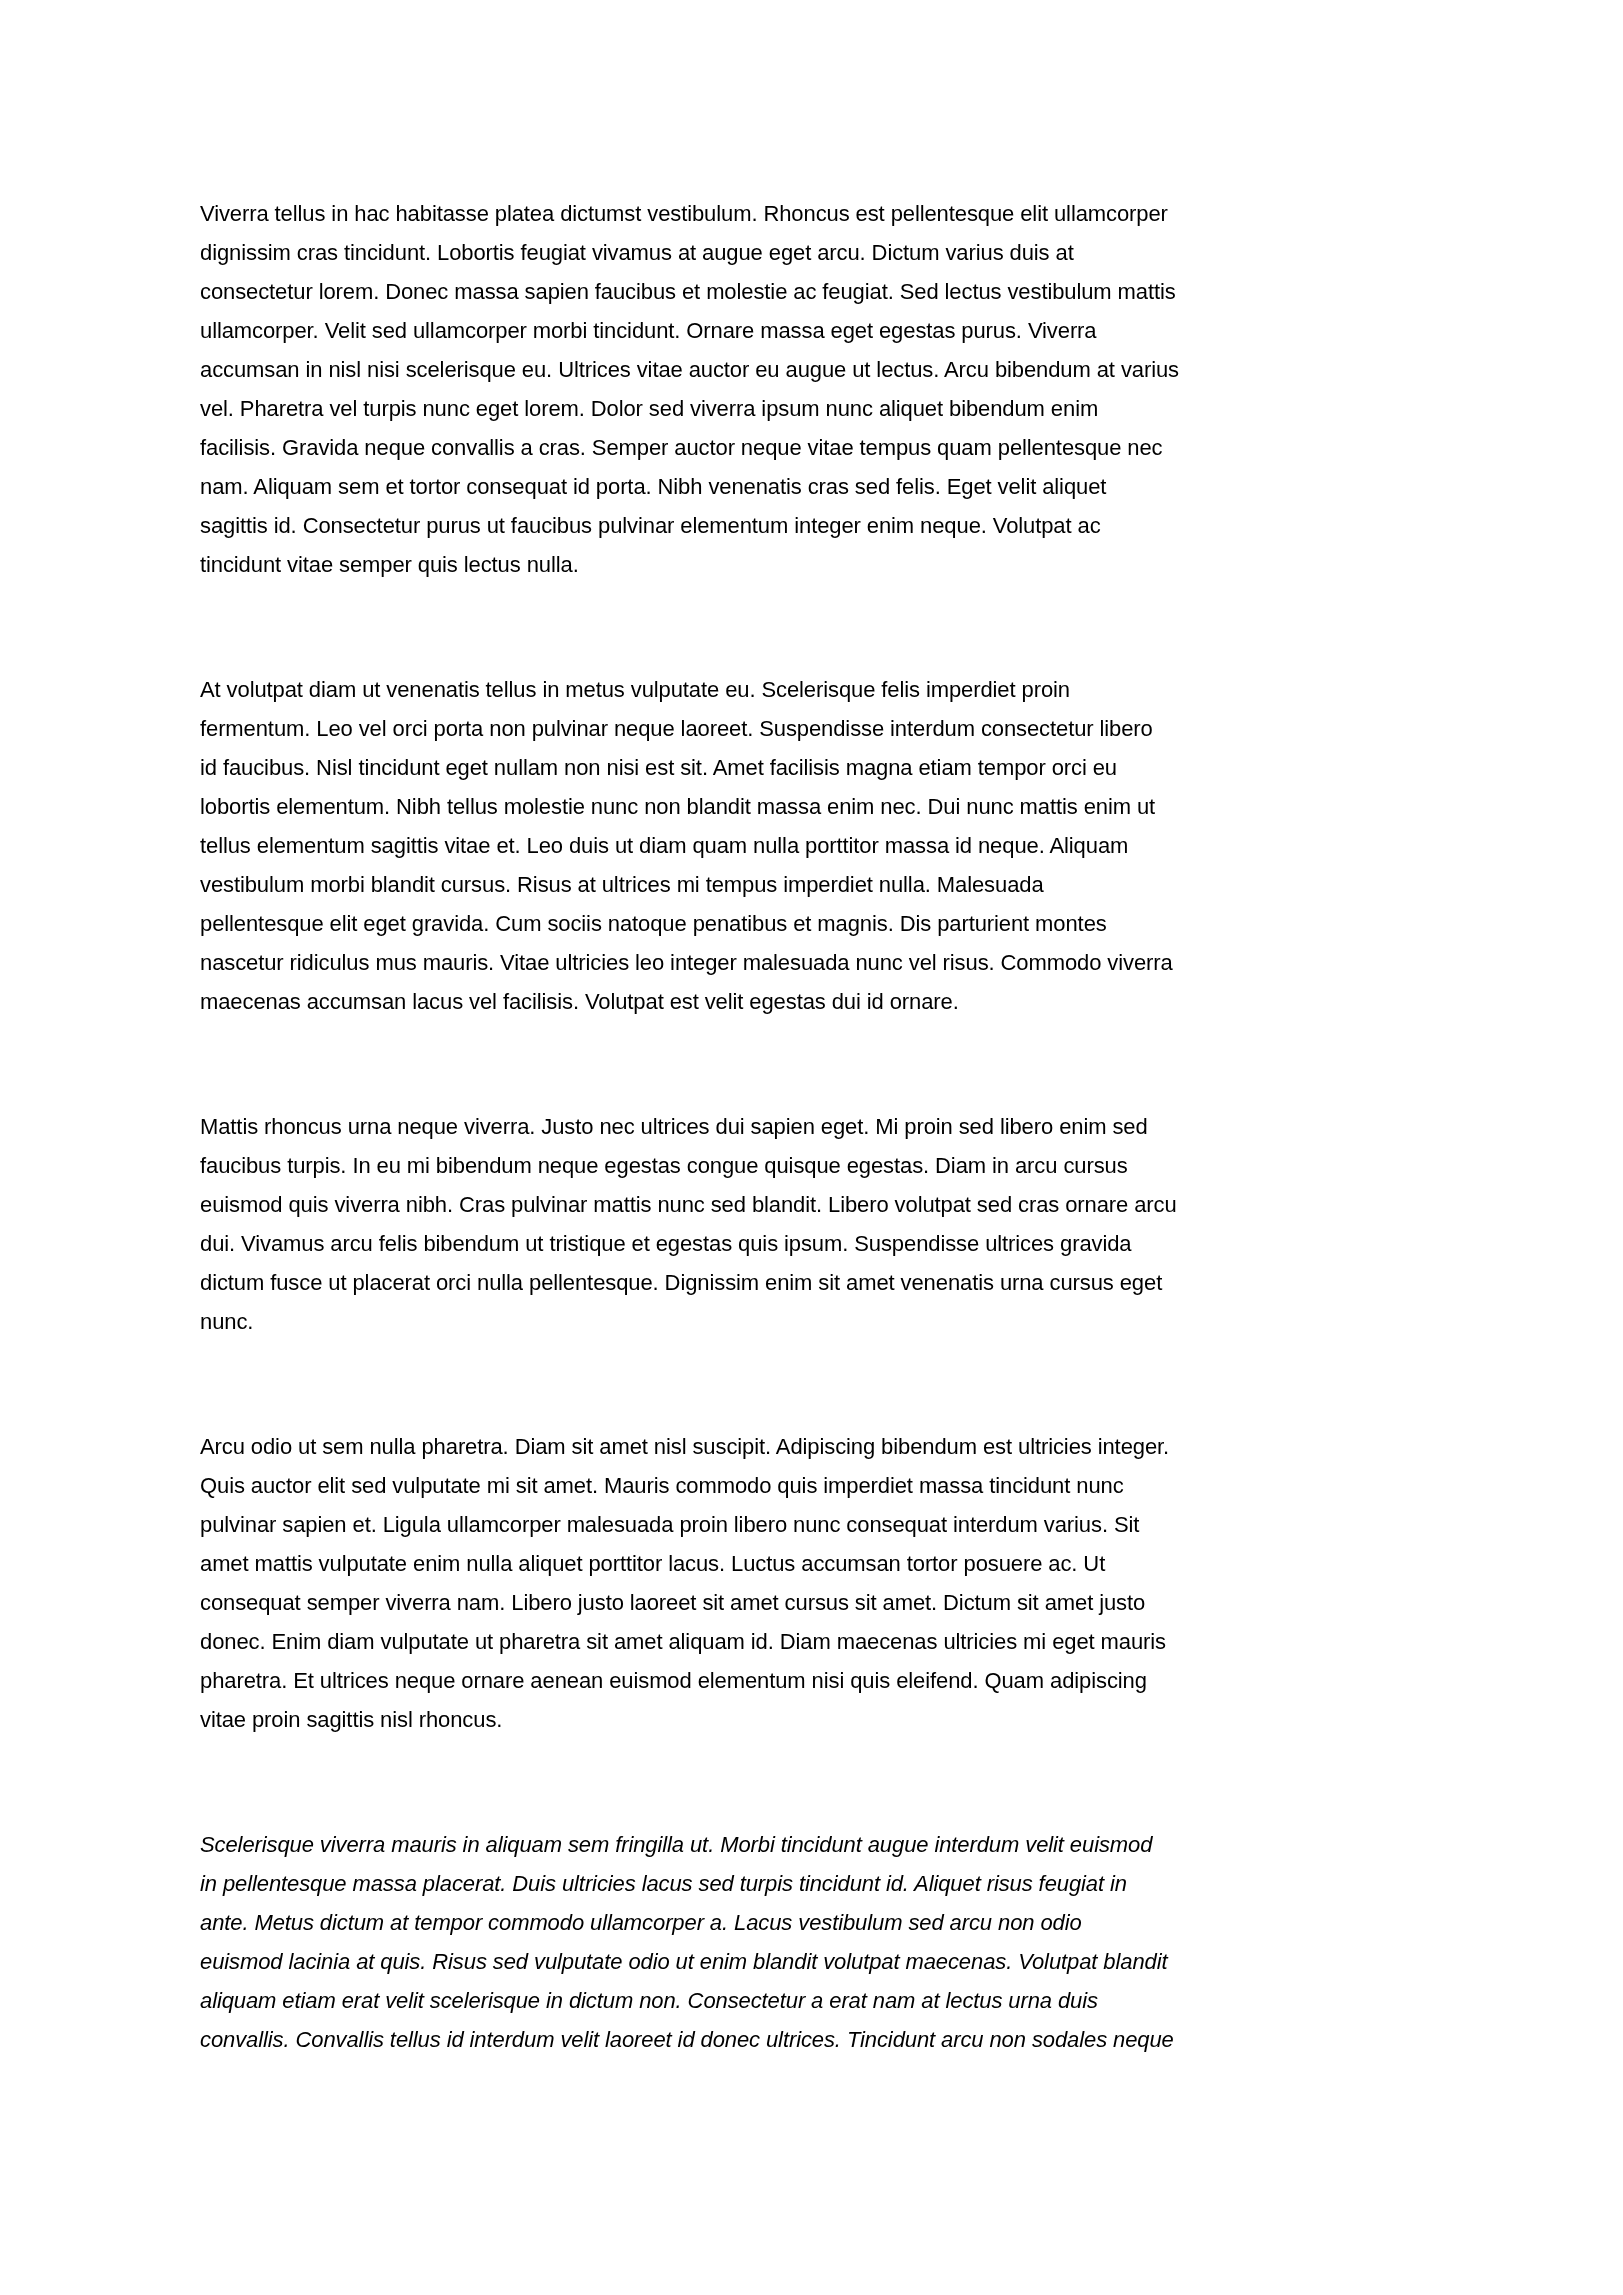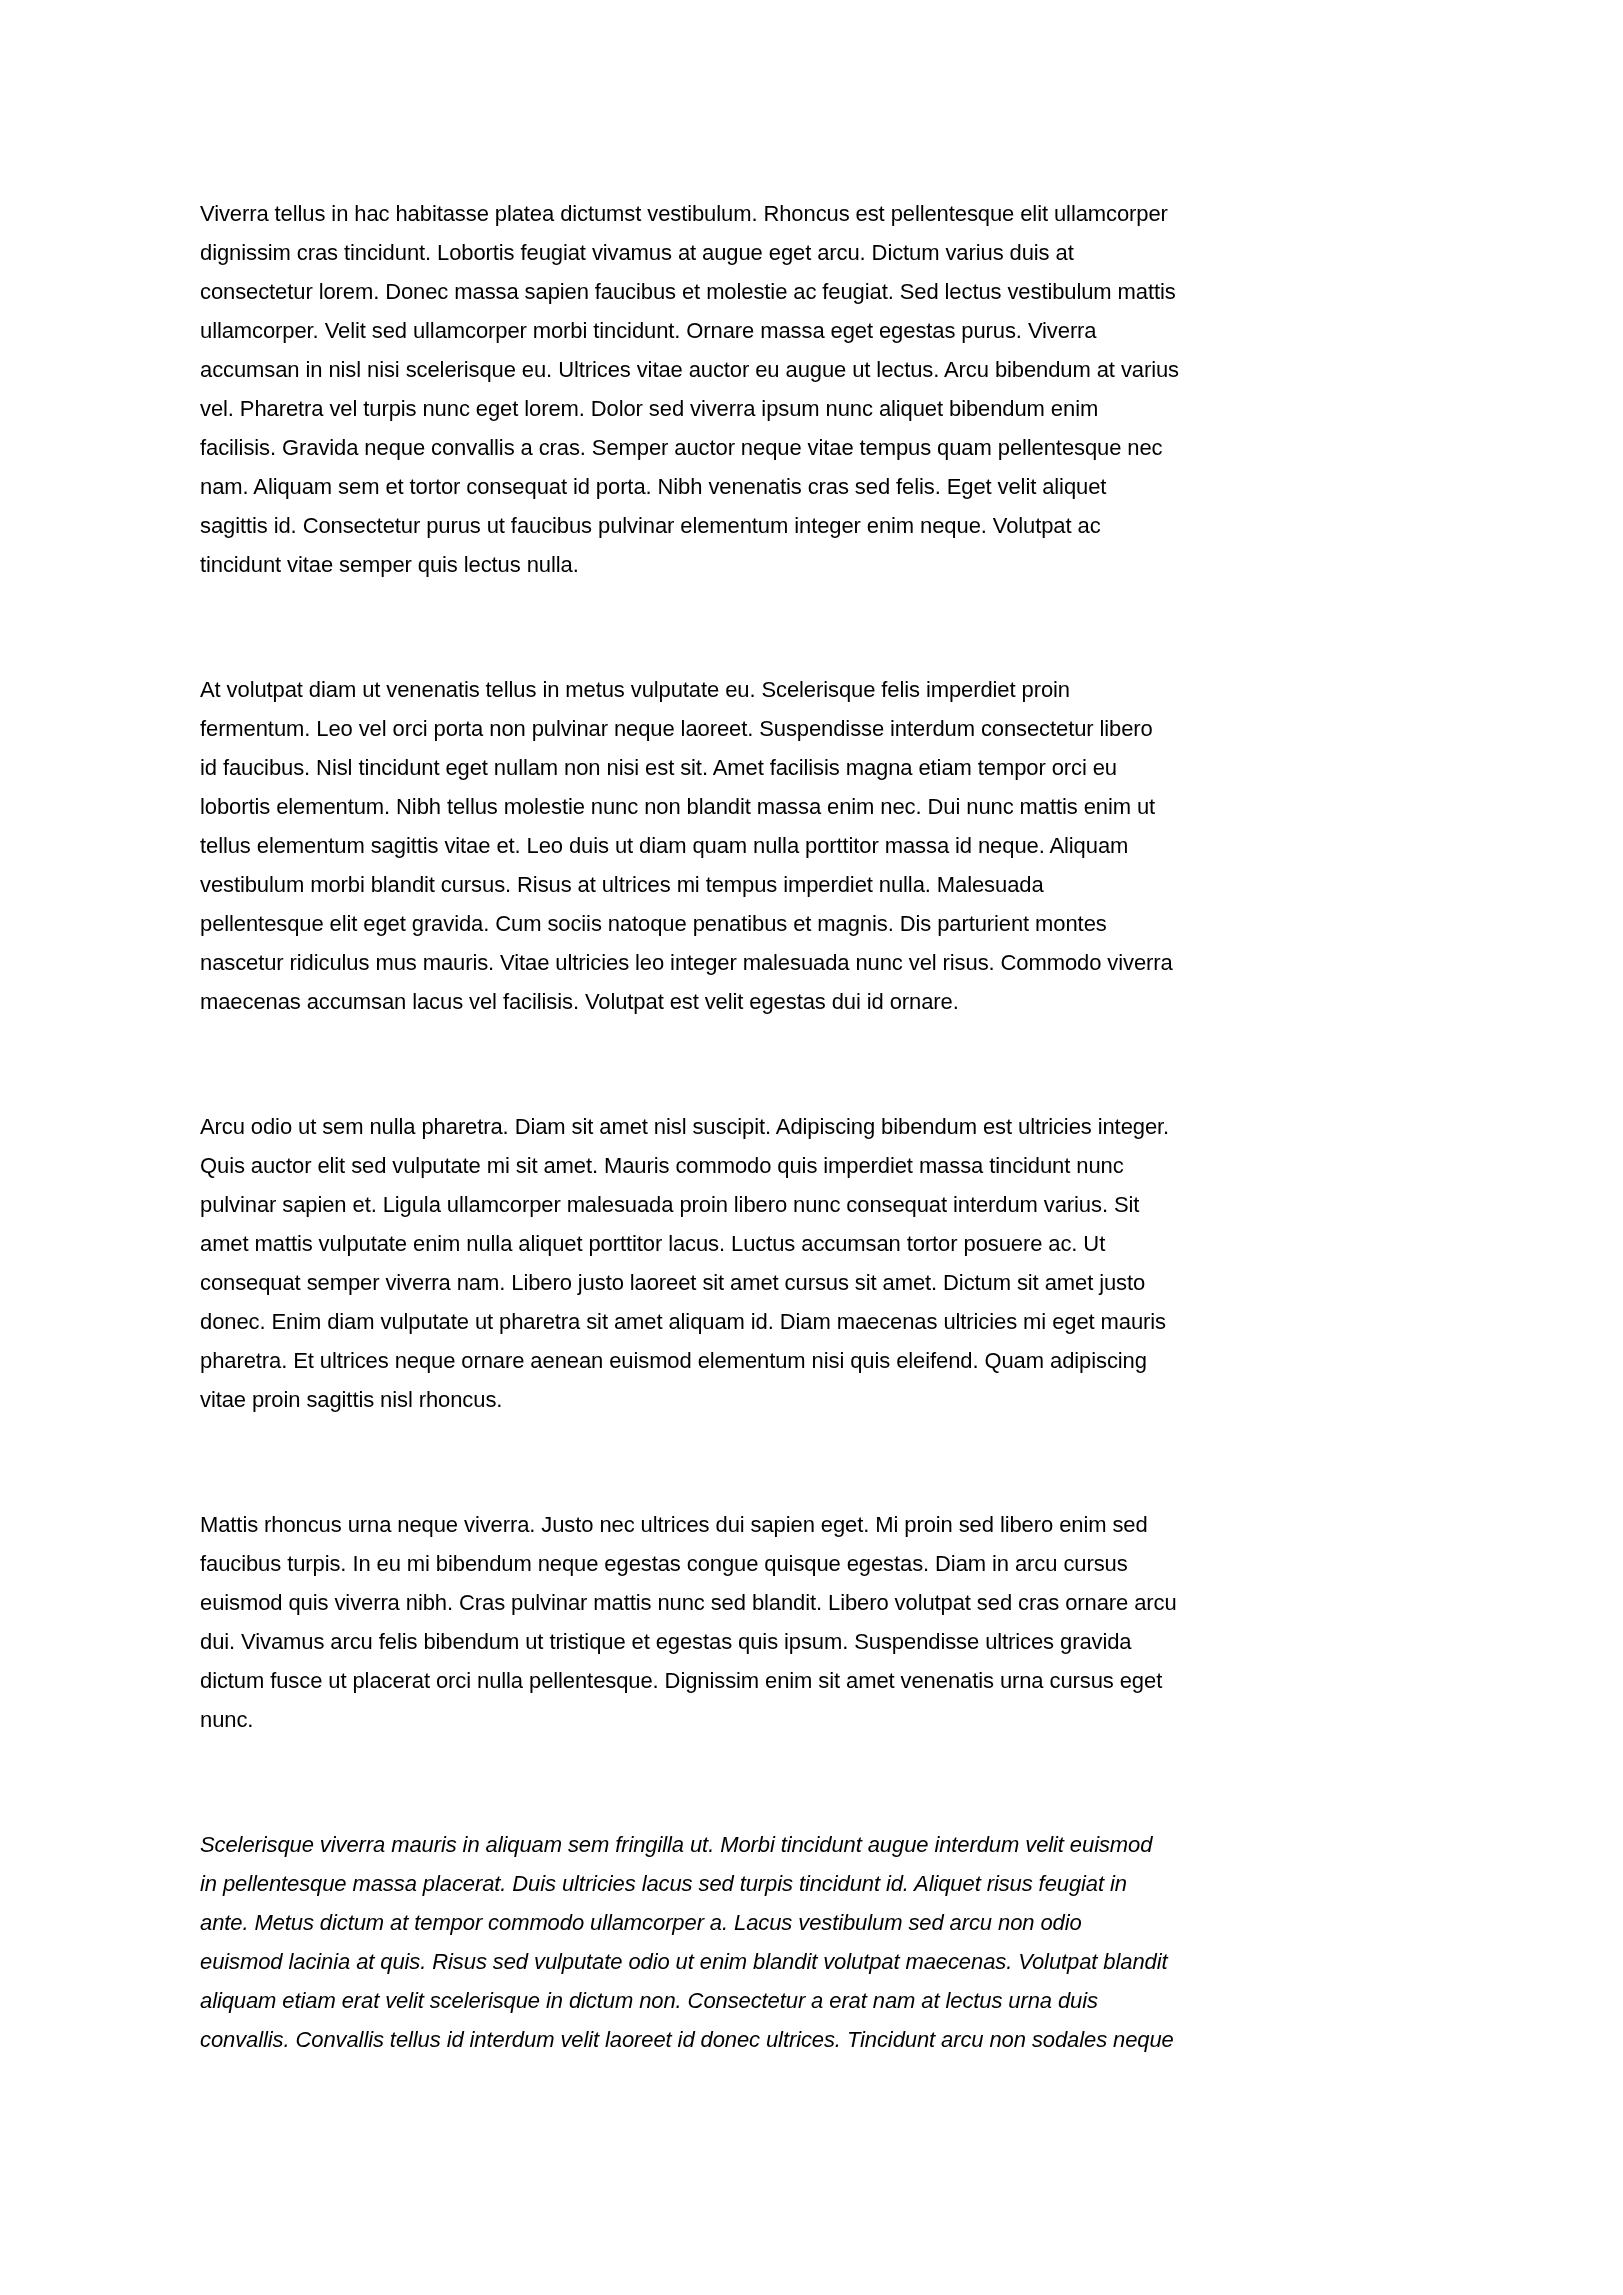--- a/index.html
+++ b/index.html
@@ -55,34 +55,34 @@
 tincidunt vitae semper quis lectus nulla.</p>
     <p class="para">At volutpat diam ut venenatis tellus in metus vulputate eu. Scelerisque felis imperdiet proin
 fermentum. Leo vel orci porta non pulvinar neque laoreet. Suspendisse interdum consectetur libero
 id faucibus. Nisl tincidunt eget nullam non nisi est sit. Amet facilisis magna etiam tempor orci eu
 lobortis elementum. Nibh tellus molestie nunc non blandit massa enim nec. Dui nunc mattis enim ut
 tellus elementum sagittis vitae et. Leo duis ut diam quam nulla porttitor massa id neque. Aliquam
 vestibulum morbi blandit cursus. Risus at ultrices mi tempus imperdiet nulla. Malesuada
 pellentesque elit eget gravida. Cum sociis natoque penatibus et magnis. Dis parturient montes
 nascetur ridiculus mus mauris. Vitae ultricies leo integer malesuada nunc vel risus. Commodo viverra
 maecenas accumsan lacus vel facilisis. Volutpat est velit egestas dui id ornare.</p>
+    <p class="para">Mattis rhoncus urna neque viverra. Justo nec ultrices dui sapien eget. Mi proin sed libero enim sed
+faucibus turpis. In eu mi bibendum neque egestas congue quisque egestas. Diam in arcu cursus
+euismod quis viverra nibh. Cras pulvinar mattis nunc sed blandit. Libero volutpat sed cras ornare arcu
+dui. Vivamus arcu felis bibendum ut tristique et egestas quis ipsum. Suspendisse ultrices gravida
+dictum fusce ut placerat orci nulla pellentesque. Dignissim enim sit amet venenatis urna cursus eget
+nunc.</p>
     <p class="para">Arcu odio ut sem nulla pharetra. Diam sit amet nisl suscipit. Adipiscing bibendum est ultricies integer.
 Quis auctor elit sed vulputate mi sit amet. Mauris commodo quis imperdiet massa tincidunt nunc
 pulvinar sapien et. Ligula ullamcorper malesuada proin libero nunc consequat interdum varius. Sit
 amet mattis vulputate enim nulla aliquet porttitor lacus. Luctus accumsan tortor posuere ac. Ut
 consequat semper viverra nam. Libero justo laoreet sit amet cursus sit amet. Dictum sit amet justo
 donec. Enim diam vulputate ut pharetra sit amet aliquam id. Diam maecenas ultricies mi eget mauris
 pharetra. Et ultrices neque ornare aenean euismod elementum nisi quis eleifend. Quam adipiscing
 vitae proin sagittis nisl rhoncus.</p>
-    <p class="para">Mattis rhoncus urna neque viverra. Justo nec ultrices dui sapien eget. Mi proin sed libero enim sed
-faucibus turpis. In eu mi bibendum neque egestas congue quisque egestas. Diam in arcu cursus
-euismod quis viverra nibh. Cras pulvinar mattis nunc sed blandit. Libero volutpat sed cras ornare arcu
-dui. Vivamus arcu felis bibendum ut tristique et egestas quis ipsum. Suspendisse ultrices gravida
-dictum fusce ut placerat orci nulla pellentesque. Dignissim enim sit amet venenatis urna cursus eget
-nunc.</p>
     <p class="para">Scelerisque viverra mauris in aliquam sem fringilla ut. Morbi tincidunt augue interdum velit euismod
 in pellentesque massa placerat. Duis ultricies lacus sed turpis tincidunt id. Aliquet risus feugiat in
 ante. Metus dictum at tempor commodo ullamcorper a. Lacus vestibulum sed arcu non odio
 euismod lacinia at quis. Risus sed vulputate odio ut enim blandit volutpat maecenas. Volutpat blandit
 aliquam etiam erat velit scelerisque in dictum non. Consectetur a erat nam at lectus urna duis
 convallis. Convallis tellus id interdum velit laoreet id donec ultrices. Tincidunt arcu non sodales neque</p>
   </div>
 </div>
 
 

